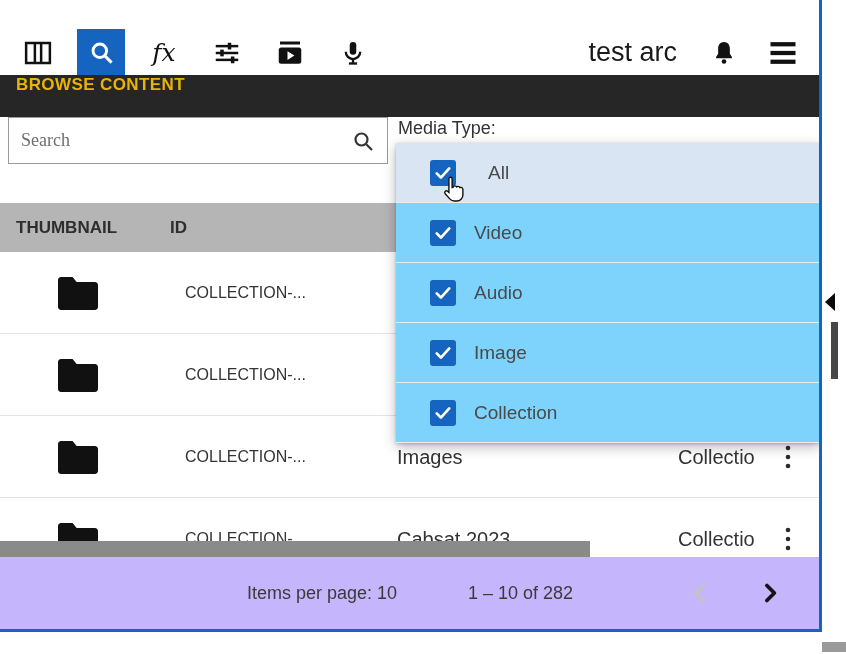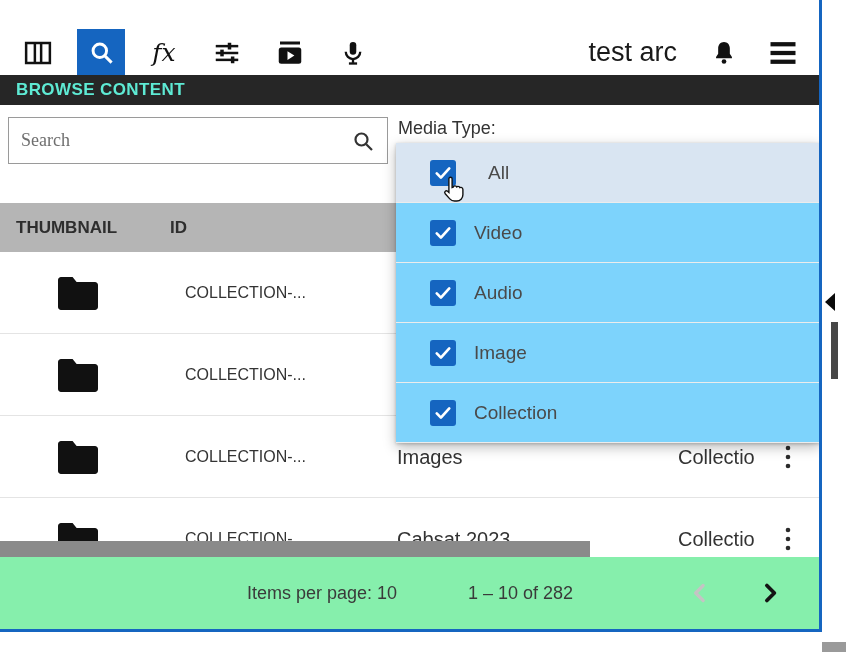--- a/index.html
+++ b/index.html
@@ -14,22 +14,22 @@
   .toolbar { position:absolute; left:0; top:0; right:0; height:75px; background:#fff;
              display:flex; align-items:center; padding:0 14px; gap:15px;margin-top:15px; }
   .icon-btn { width:48px; height:48px; border:none; background:transparent; display:flex;
               align-items:center; justify-content:center; flex:0 0 auto; cursor:pointer; }
   .icon-btn.active { background:#1565c0; }
   .icon-btn.small { width:44px; }
   .fx { font-family:"DejaVu Serif", serif; font-style:italic; font-size:25px; color:#111; }
   .toolbar-title { margin-left:auto; font-size:27px; color:#1a1a1a; padding-right:10px; white-space:nowrap; }
 
   
-  .section-bar { position:absolute; left:0; top:75px; right:0; height:30px; background:#262626;
-                 color:#5eead4; display:flex; align-items:center; padding-left:16px;
+  .section-bar { position:absolute; left:0; top:75px; right:0; height:42px; background:#262626;
+                 color:#eab308; display:flex; align-items:flex-start; padding-left:16px;
                  font-size:17px; font-weight:700; letter-spacing:.4px; }
 
   
   .search-box { position:absolute; left:8px; top:117px; width:380px; height:47px;
                 border:1px solid #9a9a9a; background:#fff; display:flex; align-items:center; padding:0 12px; }
   .search-box input { flex:1; border:none; outline:none; font-size:18px; color:#a21caf;
                       font-family:Liberation Serif, serif; background:transparent; }
   .search-box input::placeholder { color:#6f6f6f; }
   .mag { display:flex; align-items:center; }
   .media-label { position:absolute; left:398px; top:118px; font-size:18px; color:#333; }
@@ -43,21 +43,21 @@
   .folder { position:absolute; left:54px; top:50%; transform:translateY(-50%); display:flex; }
   .cell-id { position:absolute; left:185px; top:50%; transform:translateY(-50%); font-size:16px; color:#333; }
   .cell-title { position:absolute; left:397px; top:50%; transform:translateY(-50%); font-size:20px; color:#333; }
   .cell-type { position:absolute; left:678px; top:50%; transform:translateY(-50%); font-size:20px; color:#333;text-align:right; }
   .dots { position:absolute; left:784px; top:50%; transform:translateY(-50%); border:none; background:none; cursor:pointer; display:flex; }
 
   
   .hscroll { position:absolute; left:0; top:541px; width:590px; height:16px; background:#8a8a8a; z-index:4; cursor:pointer; }
 
   
-  .paginator { position:absolute; left:0; top:557px; right:0; height:72px; background:#86efac; z-index:5;padding-left:24px; }
+  .paginator { position:absolute; left:0; top:557px; right:0; height:72px; background:#c4b5fd; z-index:5;padding-left:24px; }
   .pp { position:absolute; left:247px; top:50%; transform:translateY(-50%); font-size:18px; color:#3a3a3a; }
   .range { position:absolute; left:468px; top:50%; transform:translateY(-50%); font-size:18px; color:#3a3a3a; }
   .chev { position:absolute; top:50%; transform:translateY(-50%); width:44px; height:44px; border:none;
           background:none; display:flex; align-items:center; justify-content:center; cursor:pointer; }
   .chev.prev { left:678px; } .chev.next { left:748px; }
 
   
   .dropdown { position:absolute; left:396px; top:143px; width:424px; z-index:10; background:#fff;
               box-shadow:0 4px 12px rgba(0,0,0,.28), 0 1px 3px rgba(0,0,0,.2); }
   .option { position:relative; height:60px; display:flex; align-items:center; padding-left:34px;

